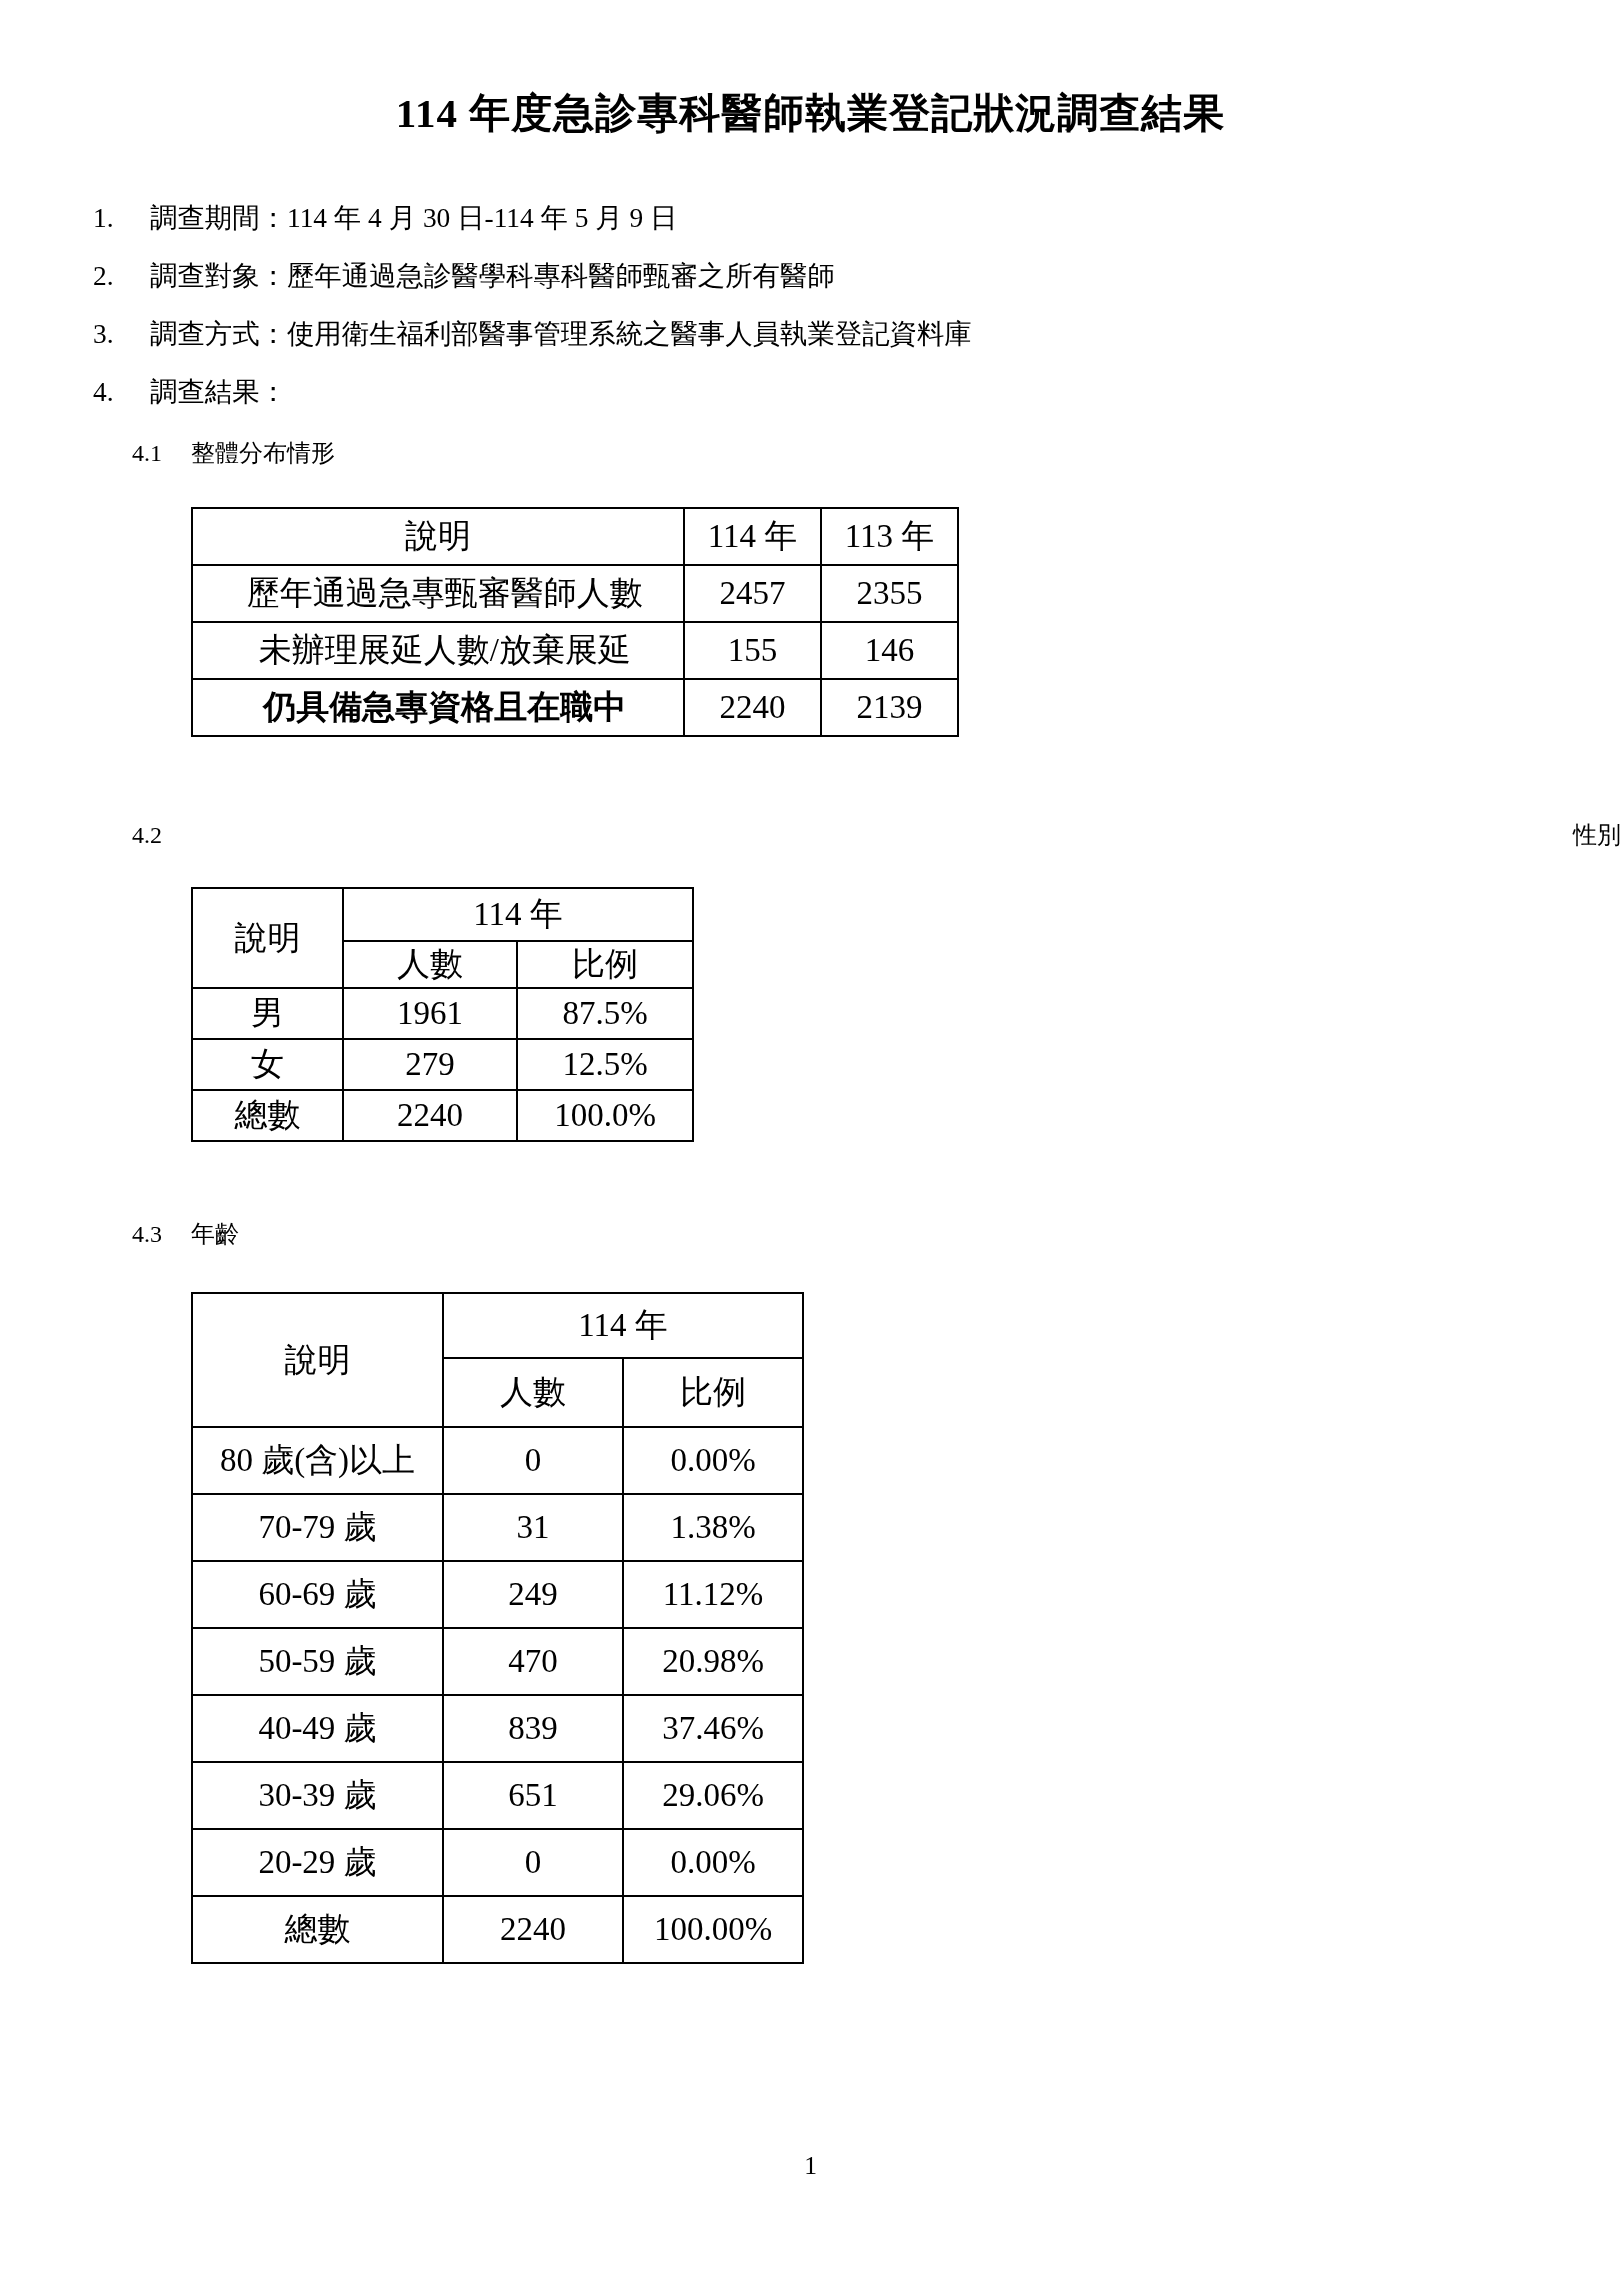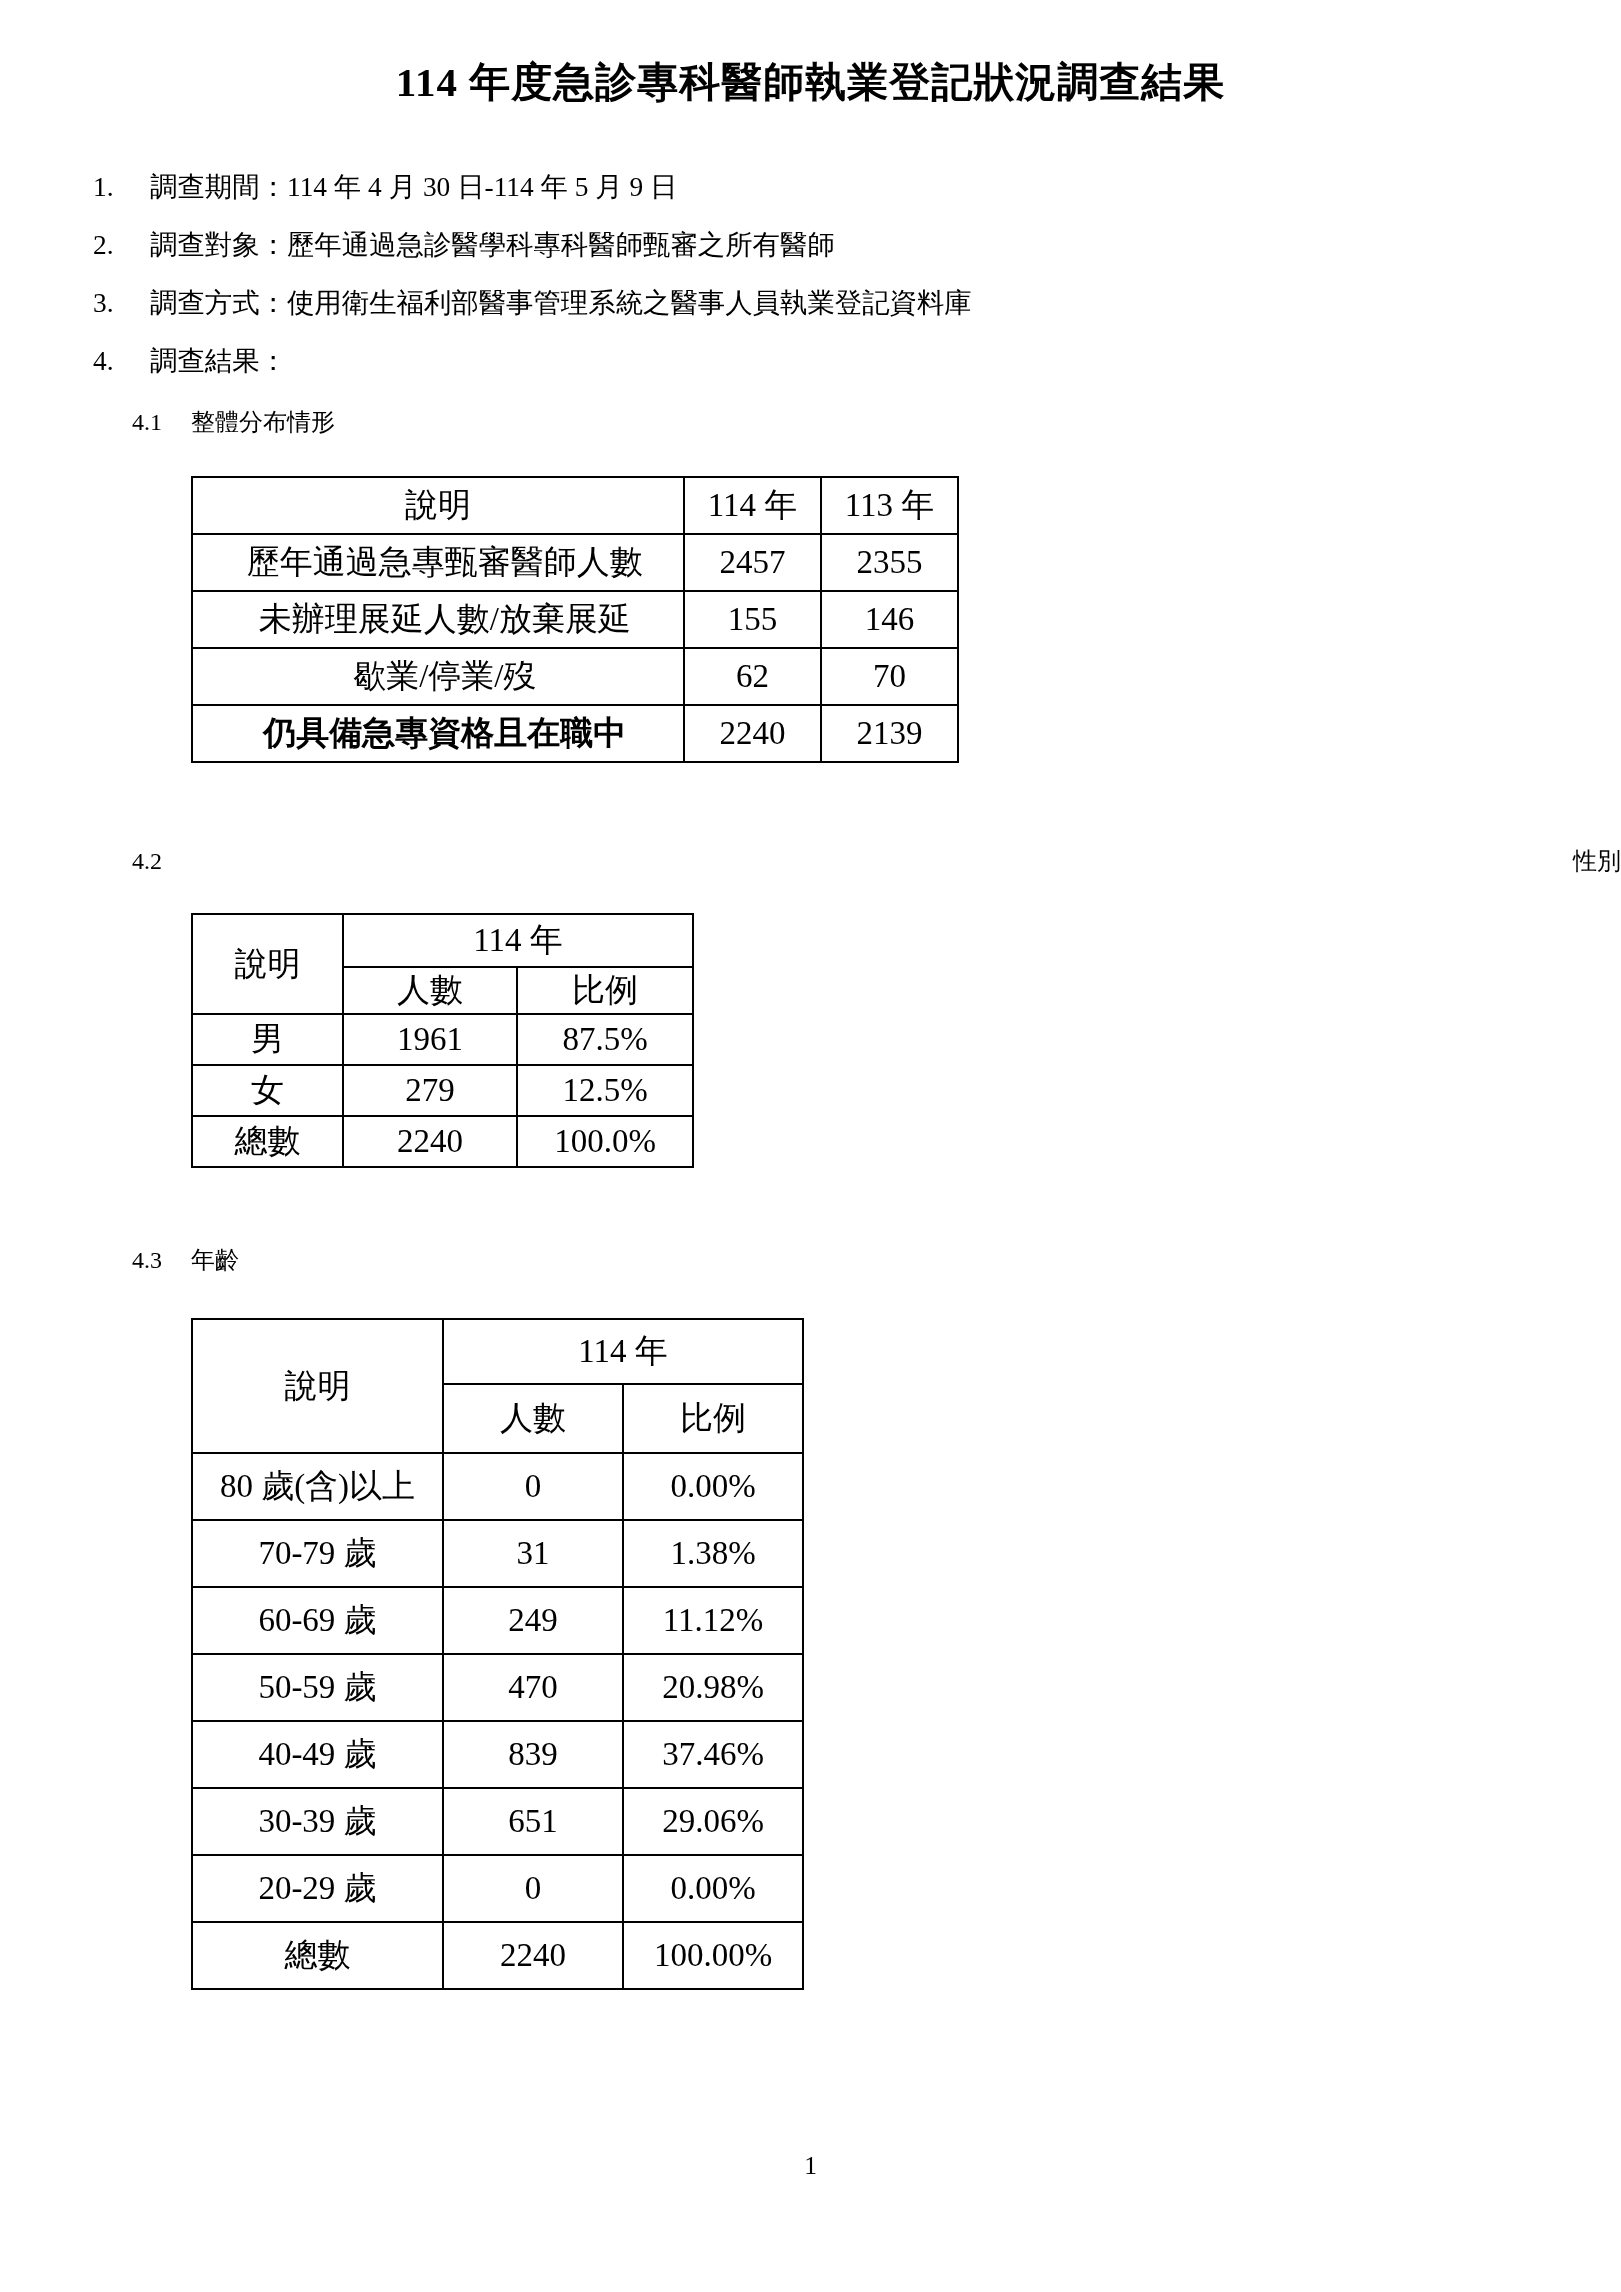--- a/index.html
+++ b/index.html
@@ -7,21 +7,21 @@
     position: relative;
     width: 1621px;
     height: 2293px;
     margin: 0 auto;
     background: #ffffff;
     color: #000;
     font-family: "Liberation Serif", "DejaVu Serif", serif;
     overflow: hidden;
   }
   .doc-title {
-    padding-top: 57px;
+    padding-top: 88px;
     text-align: center;
     font-size: 41px;
     font-weight: bold;
     line-height: 1.25;
     letter-spacing: 1px;
   }
   .intro-list { margin-top: 65px; }
   .intro-item {
     display: flex;
     font-size: 27.4px;
@@ -146,25 +146,20 @@
           <td class="label-cell">歷年通過急專甄審醫師人數</td>
           <td>2457</td>
           <td>2355</td>
         </tr>
         <tr>
           <td class="label-cell">未辦理展延人數/放棄展延</td>
           <td>155</td>
           <td>146</td>
         </tr>
         <tr>
-          <td class="label-cell">歇業/停業/歿</td>
-          <td>62</td>
-          <td>70</td>
-        </tr>
-        <tr>
           <td class="label-cell bold">仍具備急專資格且在職中</td>
           <td>2240</td>
           <td>2139</td>
         </tr>
       </tbody>
   </table>
 
   <div class="section-heading heading-gender">
     <span class="snum">4.2</span>
     <span class="stext">性別</span>

